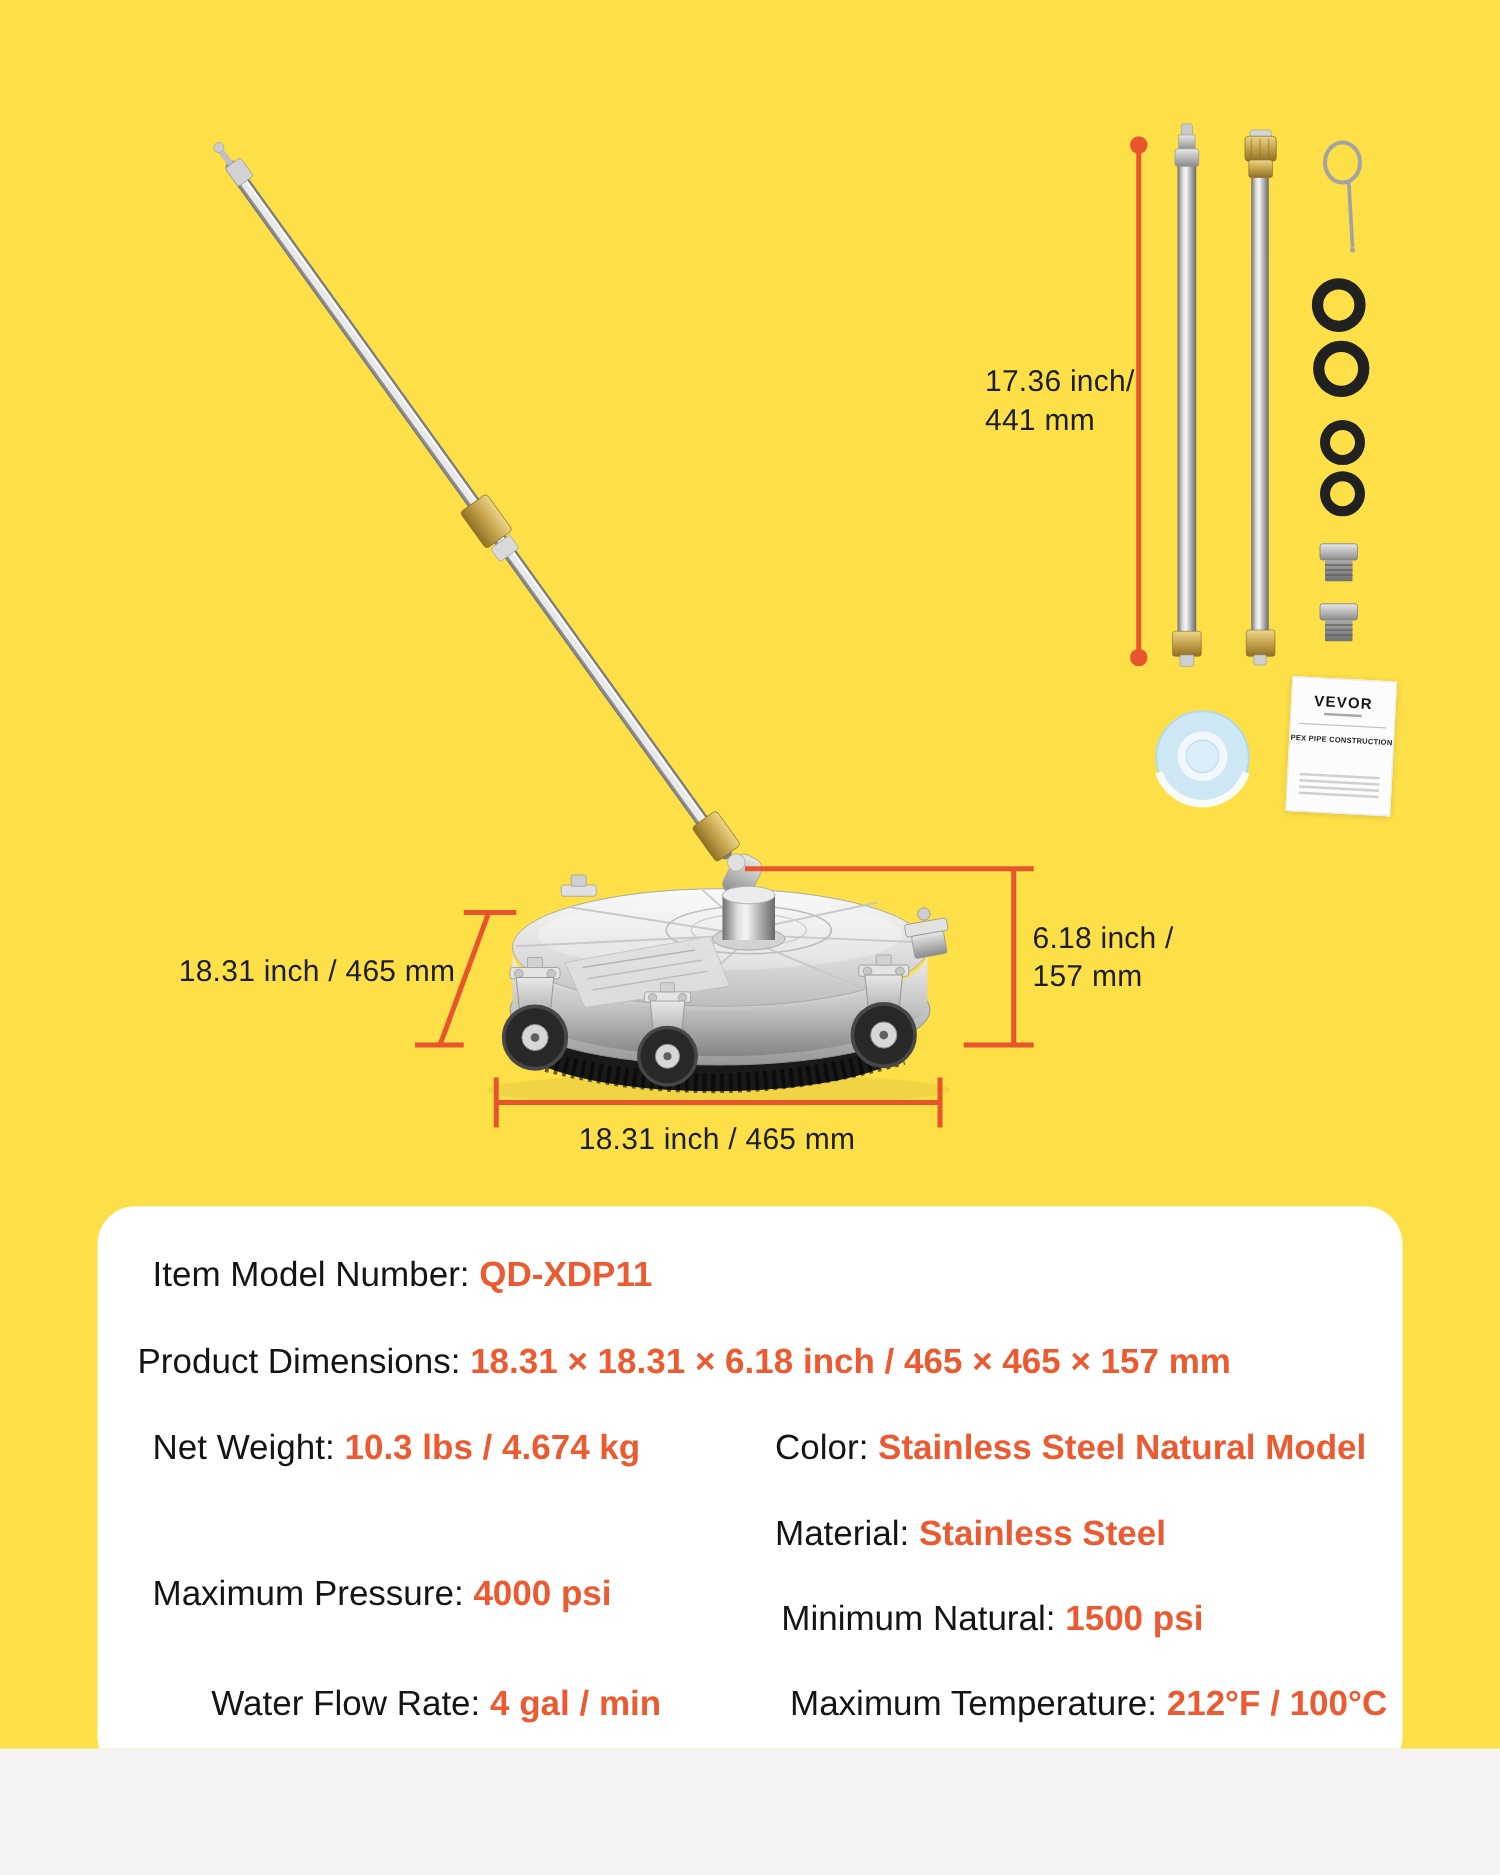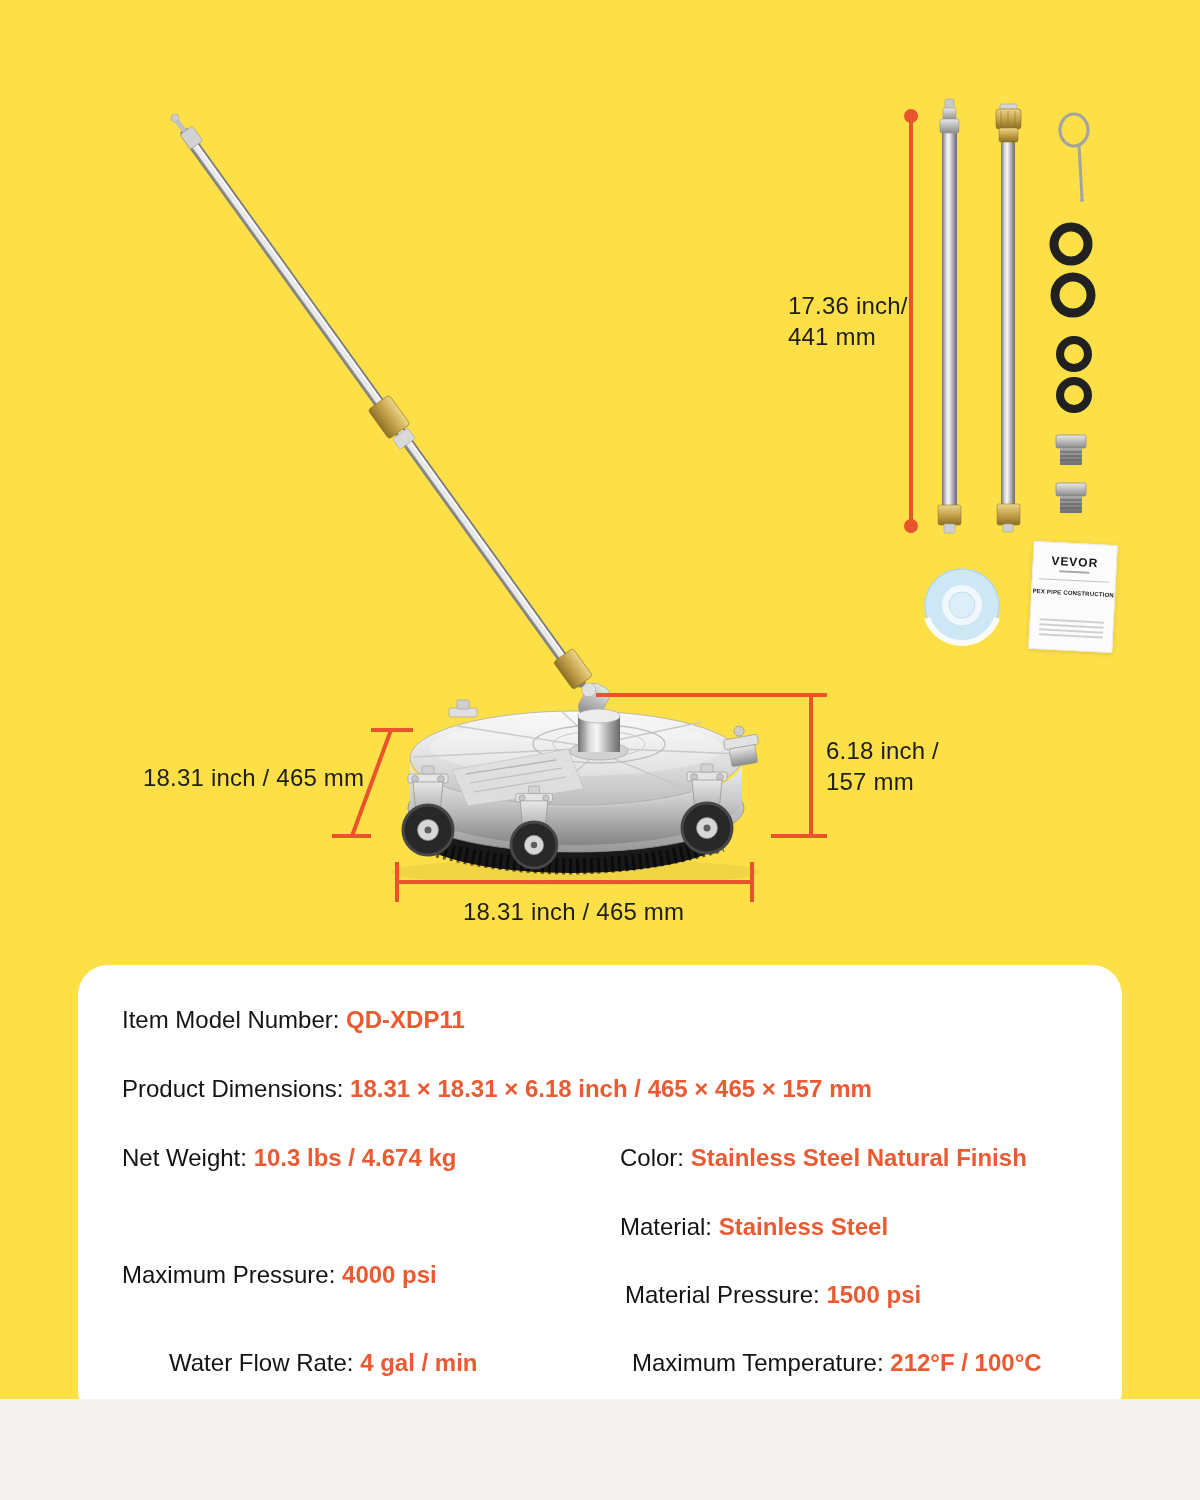--- a/index.html
+++ b/index.html
@@ -26,21 +26,21 @@
   .manual .tagline-bar{width:30px;height:2px;background:#a9a9a9;margin:2px auto 0;}
   .manual .rule{width:86%;height:1px;background:#c4c4c4;margin:7px auto 0;}
   .manual .title{font-size:6px;font-weight:bold;color:#222;margin-top:9px;letter-spacing:.2px;}
   .manual .para{margin-top:24px;}
   .manual .para span{display:block;width:78%;height:2px;background:#b9b9b9;opacity:.65;margin:3px auto 0;}
   
   .spec-card{
     position:absolute;left:78px;top:965px;width:1044px;height:455px;
     background:#ffffff;border-radius:30px;
   }
-  .spec-row{position:absolute;font-size:24px;line-height:34px;white-space:nowrap;}
+  .spec-row{position:absolute;font-size:28px;line-height:34px;white-space:nowrap;}
   .spec-label{color:#141414;}
   .spec-value{color:#EB5A31;font-weight:bold;}
 </style>
 </head>
 <body>
 
 <div class="stage">
 
   <svg class="illustration" width="1200" height="960" viewBox="0 0 1200 960">
     <defs>
@@ -281,40 +281,40 @@
         <span></span>
         <span></span>
         <span></span>
     </div>
   </div>
 
   <div class="spec-card">
     <div class="spec-row" style="left:44px;top:38px;">
       <span class="spec-label">Item Model Number: </span><span class="spec-value">QD-XDP11</span>
     </div>
-    <div class="spec-row" style="left:44px;top:107px;">
+    <div class="spec-row" style="left:32px;top:107px;">
       <span class="spec-label">Product Dimensions: </span><span class="spec-value">18.31 × 18.31 × 6.18 inch / 465 × 465 × 157 mm</span>
     </div>
 
     <div class="spec-row" style="left:44px;top:176px;">
       <span class="spec-label">Net Weight: </span><span class="spec-value">10.3 lbs / 4.674 kg</span>
     </div>
     <div class="spec-row" style="left:542px;top:176px;">
-      <span class="spec-label">Color: </span><span class="spec-value">Stainless Steel Natural Finish</span>
+      <span class="spec-label">Color: </span><span class="spec-value">Stainless Steel Natural Model</span>
     </div>
 
     <div class="spec-row" style="left:44px;top:245px;margin-top:48px;">
       <span class="spec-label">Maximum Pressure: </span><span class="spec-value">4000 psi</span>
     </div>
     <div class="spec-row" style="left:542px;top:245px;">
       <span class="spec-label">Material: </span><span class="spec-value">Stainless Steel</span>
     </div>
 
     <div class="spec-row" style="left:547px;top:313px;">
-      <span class="spec-label">Material Pressure: </span><span class="spec-value">1500 psi</span>
+      <span class="spec-label">Minimum Natural: </span><span class="spec-value">1500 psi</span>
     </div>
 
     <div class="spec-row" style="left:44px;top:381px;margin-left:47px;">
       <span class="spec-label">Water Flow Rate: </span><span class="spec-value">4 gal / min</span>
     </div>
     <div class="spec-row" style="left:554px;top:381px;">
       <span class="spec-label">Maximum Temperature: </span><span class="spec-value">212°F / 100°C</span>
     </div>
   </div>
 

